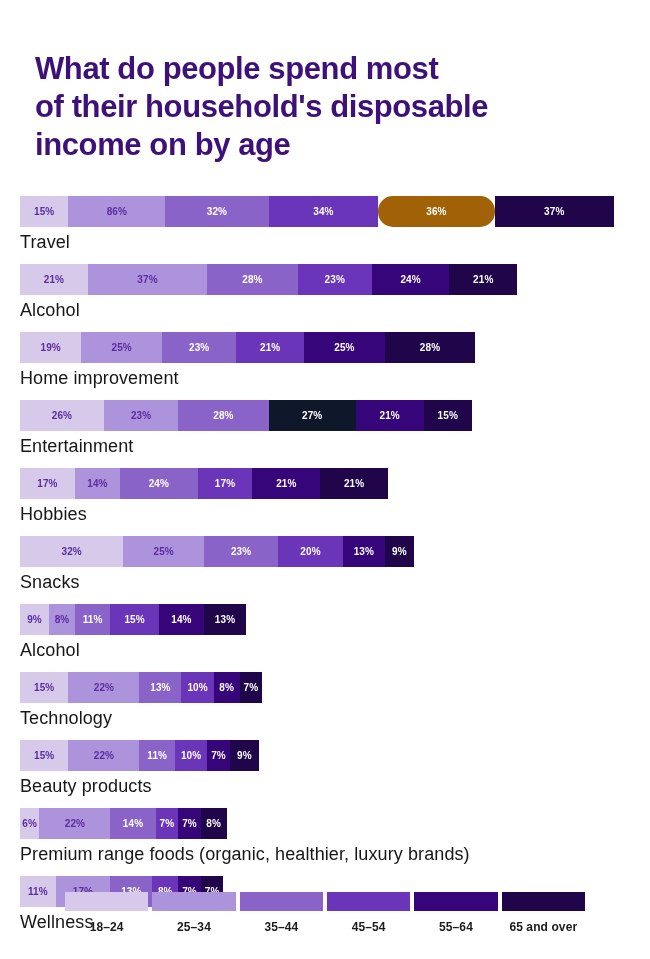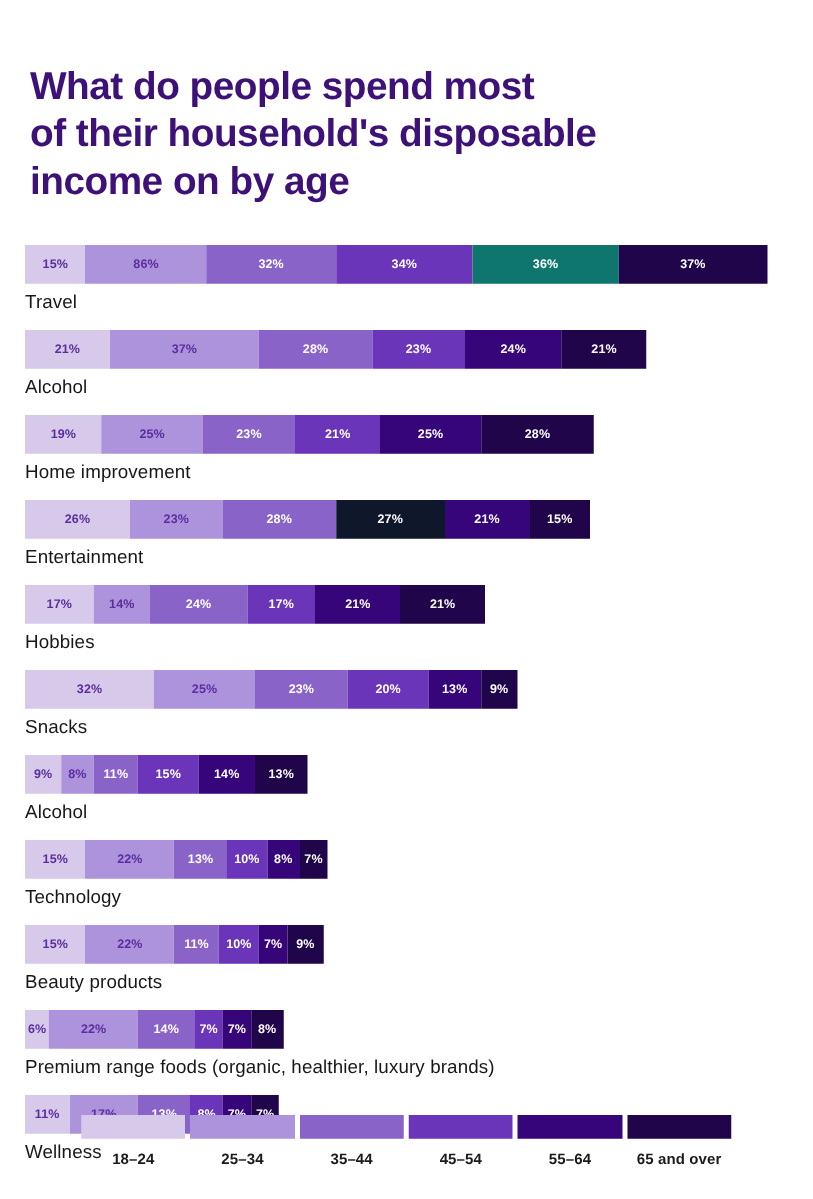--- a/index.html
+++ b/index.html
@@ -19,21 +19,21 @@
     width: 650px;
     height: 959px;
     position: relative;
     box-sizing: border-box;
     padding: 0 28px;
   }
 
   
   .chart-title {
     position: absolute;
-    left: 24px;
+    left: 35px;
     top: 50px;
     width: 580px;
     font-size: 31px;
     line-height: 38px;
     font-weight: 700;
     letter-spacing: -0.4px;
     color: #3D1178;
     white-space: pre-line;
   }
 
@@ -62,21 +62,21 @@
     letter-spacing: 0.1px;
     box-sizing: border-box;
     overflow: hidden;
     white-space: nowrap;
   }
   .seg.on-light { color: #5B2D9E; }
   .seg.on-dark  { color: #ffffff; }
 
   .row-label {
     margin-top: 7px;
-    font-size: 15px;
+    font-size: 18px;
     line-height: 16px;
     font-weight: 400;
     color: #171717;
     letter-spacing: 0.1px;
   }
 
   
   .legend {
     position: absolute;
     left: 63px;
@@ -114,21 +114,21 @@
 of their household's disposable
 income on by age</div>
 
   <div class="rows">
       <div class="row">
         <div class="bar" style="width: 100%;">
           <div class="seg on-light" style="background: rgb(214, 201, 234); flex: 15 0 0px;">15%</div>
           <div class="seg on-light" style="background: rgb(173, 146, 220); flex: 30 0 0px;">86%</div>
           <div class="seg on-dark" style="background: rgb(138, 99, 200); flex: 32 0 0px;">32%</div>
           <div class="seg on-dark" style="background: rgb(106, 53, 184); flex: 34 0 0px;">34%</div>
-          <div class="seg on-dark" style="background: #0f766e; flex: 36 0 0px;">36%</div>
+          <div class="seg on-dark" style="background: #a16207; flex: 36 0 0px; border-radius: 15px;">36%</div>
           <div class="seg on-dark" style="background: rgb(32, 5, 74); flex: 37 0 0px;">37%</div>
         </div>
         <div class="row-label">Travel</div>
       </div>
       <div class="row">
         <div class="bar" style="width: 83.6957%;">
           <div class="seg on-light" style="background: rgb(214, 201, 234); flex: 21 0 0px;">21%</div>
           <div class="seg on-light" style="background: rgb(173, 146, 220); flex: 37 0 0px;">37%</div>
           <div class="seg on-dark" style="background: rgb(138, 99, 200); flex: 28 0 0px;">28%</div>
           <div class="seg on-dark" style="background: rgb(106, 53, 184); flex: 23 0 0px;">23%</div>

